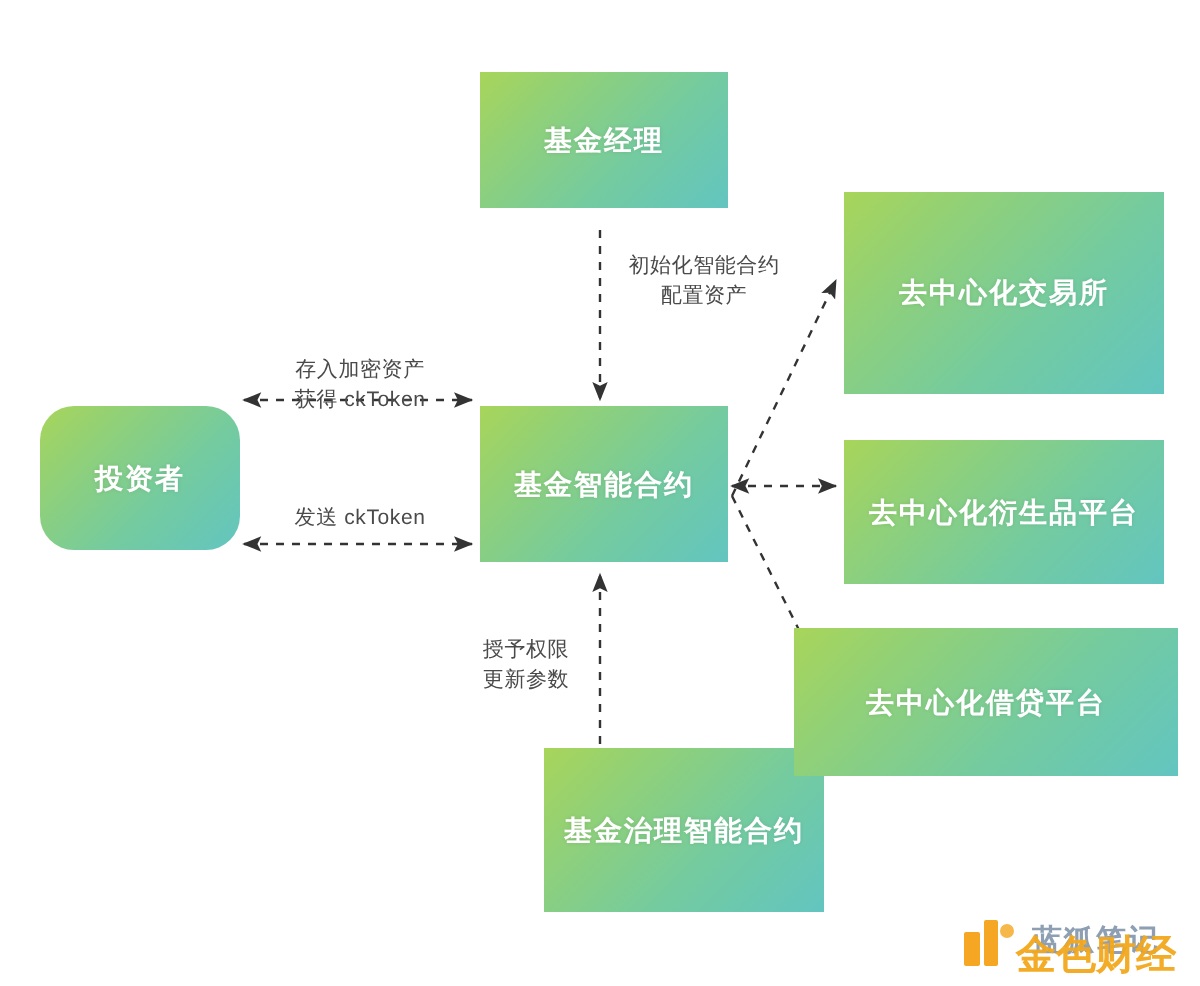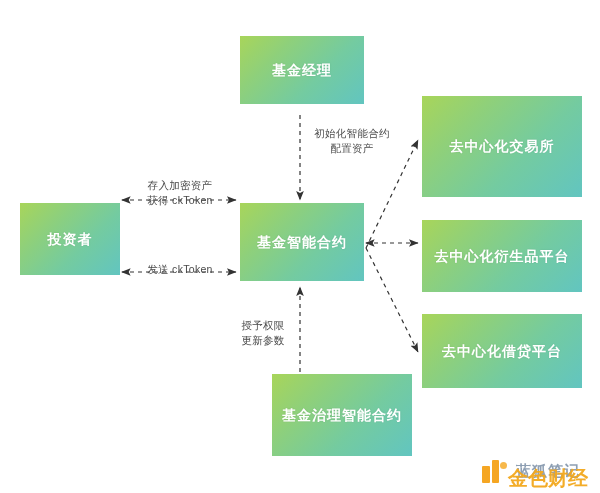--- a/index.html
+++ b/index.html
@@ -143,51 +143,51 @@
 
     <g>
       <line x1="366" y1="248" x2="418" y2="352" stroke="#333333" stroke-width="1.2" stroke-dasharray="4,4" marker-end="url(#ah)"></line>
     </g>
   </svg>
 
   <div class="node" style="left:240px; top:36px; width:124px; height:68px;">
     <span>基金经理</span>
   </div>
 
-  <div class="node" style="left:20px; top:203px; width:100px; height:72px;">
+  <div class="node" style="left:20px; top:203px; width:100px; height:72px;border-radius:17px;">
     <span>投资者</span>
   </div>
 
   <div class="node" style="left:240px; top:203px; width:124px; height:78px;text-align:center;">
     <span>基金智能合约</span>
   </div>
 
   <div class="node" style="left:232px; top:374px; width:140px; height:82px;margin-left:40px;">
     <span>基金治理智能合约</span>
   </div>
 
   <div class="node" style="left:422px; top:96px; width:160px; height:101px;">
     <span>去中心化交易所</span>
   </div>
 
   <div class="node" style="left:422px; top:220px; width:160px; height:72px;">
     <span>去中心化衍生品平台</span>
   </div>
 
-  <div class="node" style="left:422px; top:314px; width:160px; height:74px;">
+  <div class="node" style="left:397px; top:314px; width:192px; height:74px;">
     <span>去中心化借贷平台</span>
   </div>
 
   <div class="edge-label" style="left:306px; top:126px; width:92px;">初始化智能合约
 配置资产</div>
 
   <div class="edge-label" style="left:126px; top:178px; width:108px;">存入加密资产
 获得 ckToken</div>
 
-  <div class="edge-label" style="left:126px; top:252px; width:108px;margin-top:10px;">发送 ckToken</div>
+  <div class="edge-label" style="left:126px; top:252px; width:108px;">发送 ckToken</div>
 
 
   <div class="edge-label" style="left:232px; top:318px; width:62px;">授予权限
 更新参数</div>
 
   <div class="watermark">
     <div class="wm-mark">
       <div class="bar-a"></div>
       <div class="bar-b"></div>
       <div class="dot"></div>

